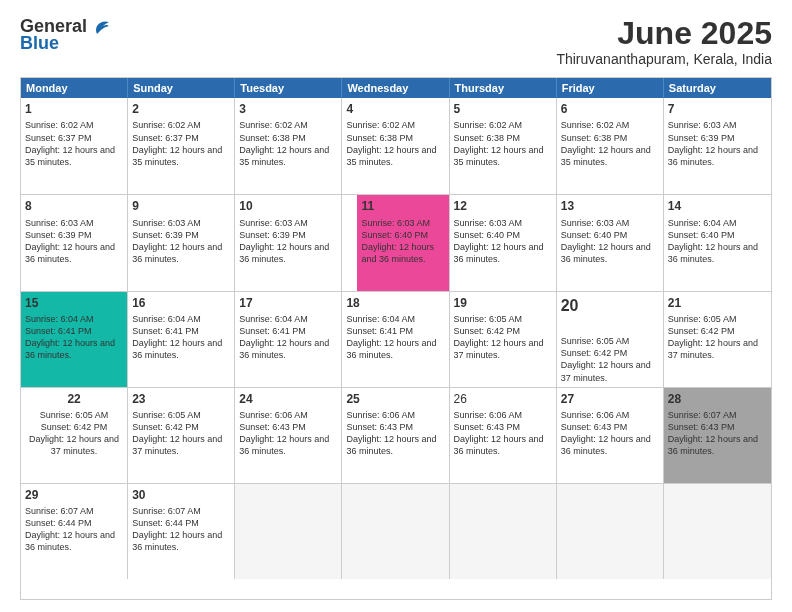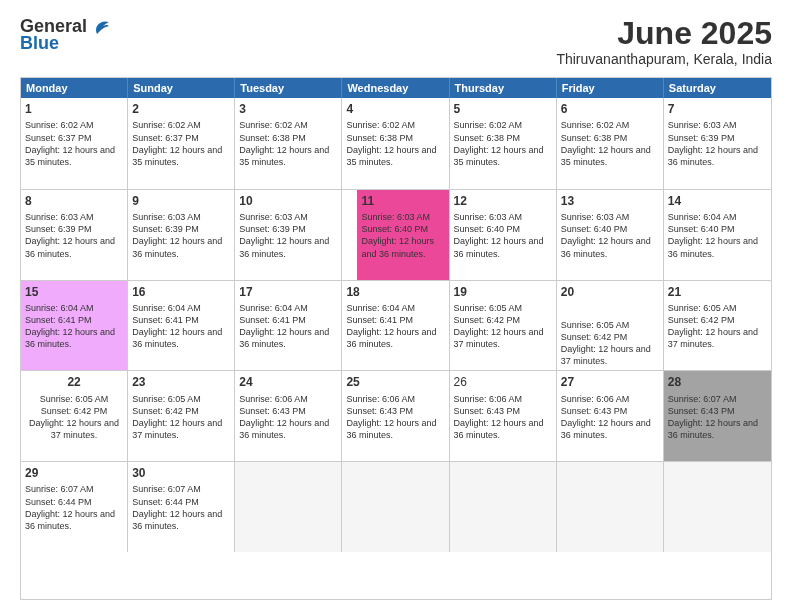--- a/index.html
+++ b/index.html
@@ -197,21 +197,21 @@
         <span>Daylight: 12 hours and 36 minutes.</span>
       </div>
           <div class="cal-cell" style="border-right: none; padding: 3px 4px; min-height: 88px; font-size: 9px; line-height: 1.35; color: rgb(51, 51, 51); background: rgb(255, 255, 255);">
         <span style="font-size:12px;font-weight:bold;display:block;margin-bottom:2px;">14</span>
         <span>Sunrise: 6:04 AM</span><br>
         <span>Sunset: 6:40 PM</span><br>
         <span>Daylight: 12 hours and 36 minutes.</span>
       </div>
         </div>
         <div class="cal-week" style="border-top: 1px solid rgb(204, 204, 204); display: grid; grid-template-columns: repeat(7, 1fr);">
-          <div class="cal-cell" style="border-right: 1px solid rgb(204, 204, 204); padding: 3px 4px; min-height: 88px; font-size: 9px; line-height: 1.35; color: rgb(51, 51, 51); background: #f0abfc;">
+          <div class="cal-cell" style="border-right: 1px solid rgb(204, 204, 204); padding: 3px 4px; min-height: 88px; font-size: 9px; line-height: 1.35; color: rgb(51, 51, 51); background: #14b8a6;">
         <span style="font-size:12px;font-weight:bold;display:block;margin-bottom:2px;">15</span>
         <span>Sunrise: 6:04 AM</span><br>
         <span>Sunset: 6:41 PM</span><br>
         <span>Daylight: 12 hours and 36 minutes.</span>
       </div>
           <div class="cal-cell" style="border-right: 1px solid rgb(204, 204, 204); padding: 3px 4px; min-height: 88px; font-size: 9px; line-height: 1.35; color: rgb(51, 51, 51); background: rgb(255, 255, 255);">
         <span style="font-size:12px;font-weight:bold;display:block;margin-bottom:2px;">16</span>
         <span>Sunrise: 6:04 AM</span><br>
         <span>Sunset: 6:41 PM</span><br>
         <span>Daylight: 12 hours and 36 minutes.</span>
@@ -228,21 +228,21 @@
         <span>Sunset: 6:41 PM</span><br>
         <span>Daylight: 12 hours and 36 minutes.</span>
       </div>
           <div class="cal-cell" style="border-right: 1px solid rgb(204, 204, 204); padding: 3px 4px; min-height: 88px; font-size: 9px; line-height: 1.35; color: rgb(51, 51, 51); background: rgb(255, 255, 255);">
         <span style="font-size:12px;font-weight:bold;display:block;margin-bottom:2px;">19</span>
         <span>Sunrise: 6:05 AM</span><br>
         <span>Sunset: 6:42 PM</span><br>
         <span>Daylight: 12 hours and 37 minutes.</span>
       </div>
           <div class="cal-cell" style="border-right: 1px solid rgb(204, 204, 204); padding: 3px 4px; min-height: 88px; font-size: 9px; line-height: 1.35; color: rgb(51, 51, 51); background: rgb(255, 255, 255);">
-        <span style="font-size:12px;font-weight:bold;display:block;margin-bottom:19px;">20</span>
+        <span style="font-size:16px;font-weight:bold;display:block;margin-bottom:19px;">20</span>
         <span>Sunrise: 6:05 AM</span><br>
         <span>Sunset: 6:42 PM</span><br>
         <span>Daylight: 12 hours and 37 minutes.</span>
       </div>
           <div class="cal-cell" style="border-right: none; padding: 3px 4px; min-height: 88px; font-size: 9px; line-height: 1.35; color: rgb(51, 51, 51); background: rgb(255, 255, 255);">
         <span style="font-size:12px;font-weight:bold;display:block;margin-bottom:2px;">21</span>
         <span>Sunrise: 6:05 AM</span><br>
         <span>Sunset: 6:42 PM</span><br>
         <span>Daylight: 12 hours and 37 minutes.</span>
       </div>

